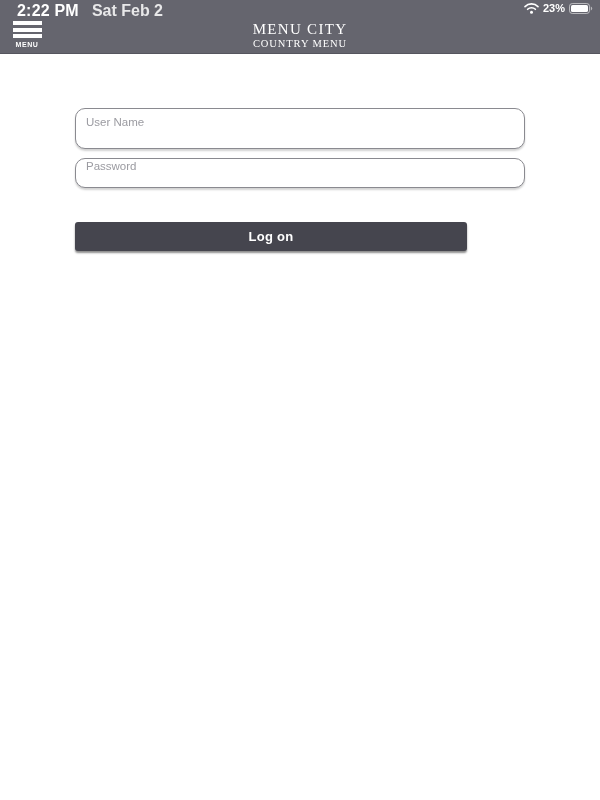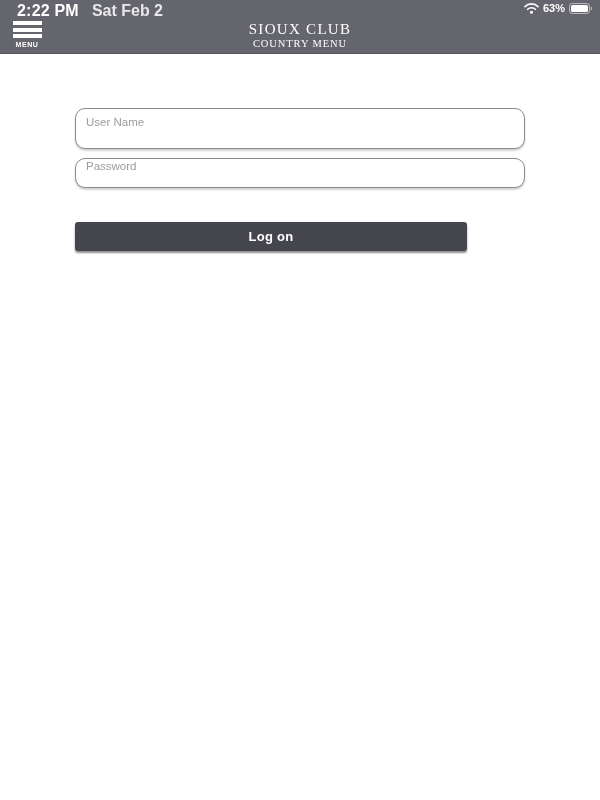--- a/index.html
+++ b/index.html
@@ -144,41 +144,41 @@
     </div>
 
     <div class="status-right">
       <span>
         <svg width="15" height="11" viewBox="0 0 15 11">
           <path d="M1 3.6 A 9.2 9.2 0 0 1 14 3.6" stroke="#fff" stroke-width="1.6" fill="none" stroke-linecap="round"></path>
           <path d="M3.6 6.3 A 5.6 5.6 0 0 1 11.4 6.3" stroke="#fff" stroke-width="1.6" fill="none" stroke-linecap="round"></path>
           <circle cx="7.5" cy="9.2" r="1.5" fill="#fff"></circle>
         </svg>
       </span>
-      <span>63%</span>
+      <span>23%</span>
       <span>
         <svg width="24" height="11" viewBox="0 0 24 11">
           <rect x="0.5" y="0.5" width="20" height="10" rx="2.8" fill="none" stroke="rgba(255,255,255,0.55)"></rect>
           <rect x="2" y="2" width="17" height="7" rx="1.6" fill="#fff"></rect>
           <path d="M21.8 3.6 v3.8 a2 2 0 0 0 0 -3.8 z" fill="rgba(255,255,255,0.55)"></path>
         </svg>
       </span>
     </div>
 
     <button class="menu-btn">
       <span class="menu-bars">
         <span class="bar" style="display:block"></span>
         <span class="bar" style="display:block"></span>
         <span class="bar" style="display:block"></span>
       </span>
       <span class="menu-label">MENU</span>
     </button>
 
     <div class="club-title">
-      <span class="line1">SIOUX CLUB</span>
+      <span class="line1">MENU CITY</span>
       <span class="line2">COUNTRY MENU</span>
     </div>
 
   </div>
 
   <div class="form-area">
     <input type="text" class="text-field" id="username-field" placeholder="User Name" style="">
     <input type="password" class="text-field" id="password-field" placeholder="Password" style="">
     <button class="logon-btn">Log on</button>
   </div>

